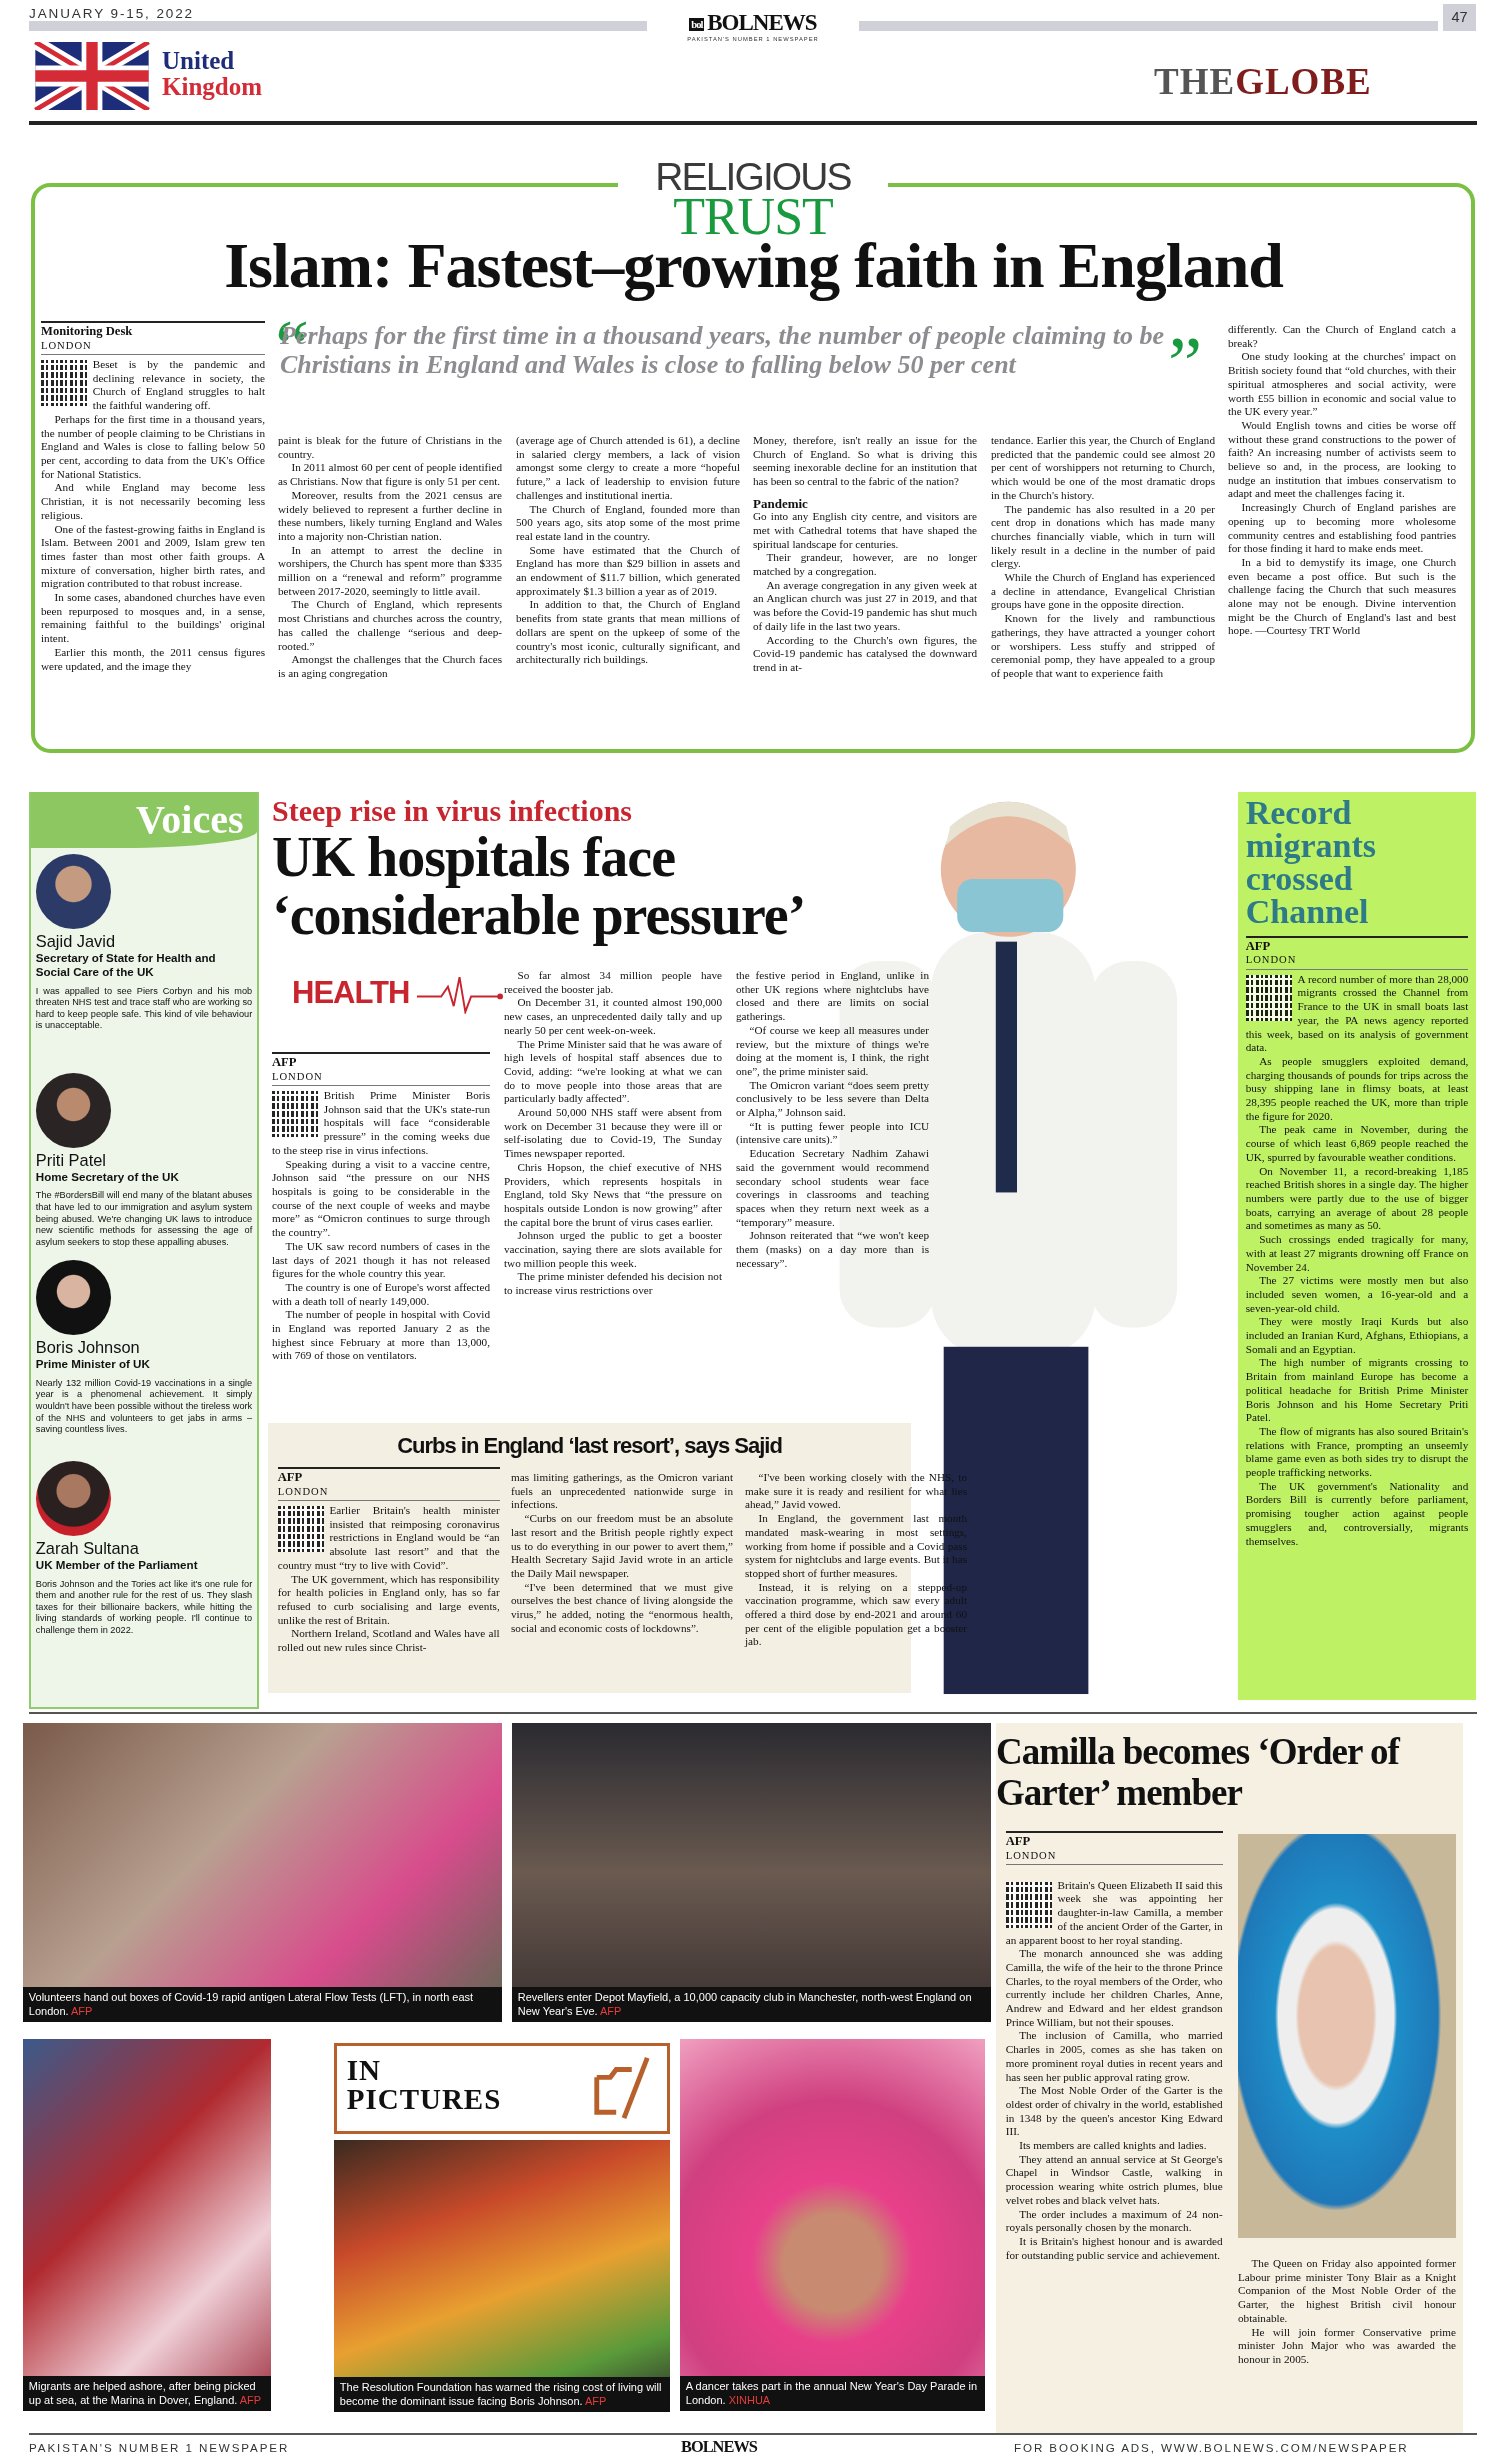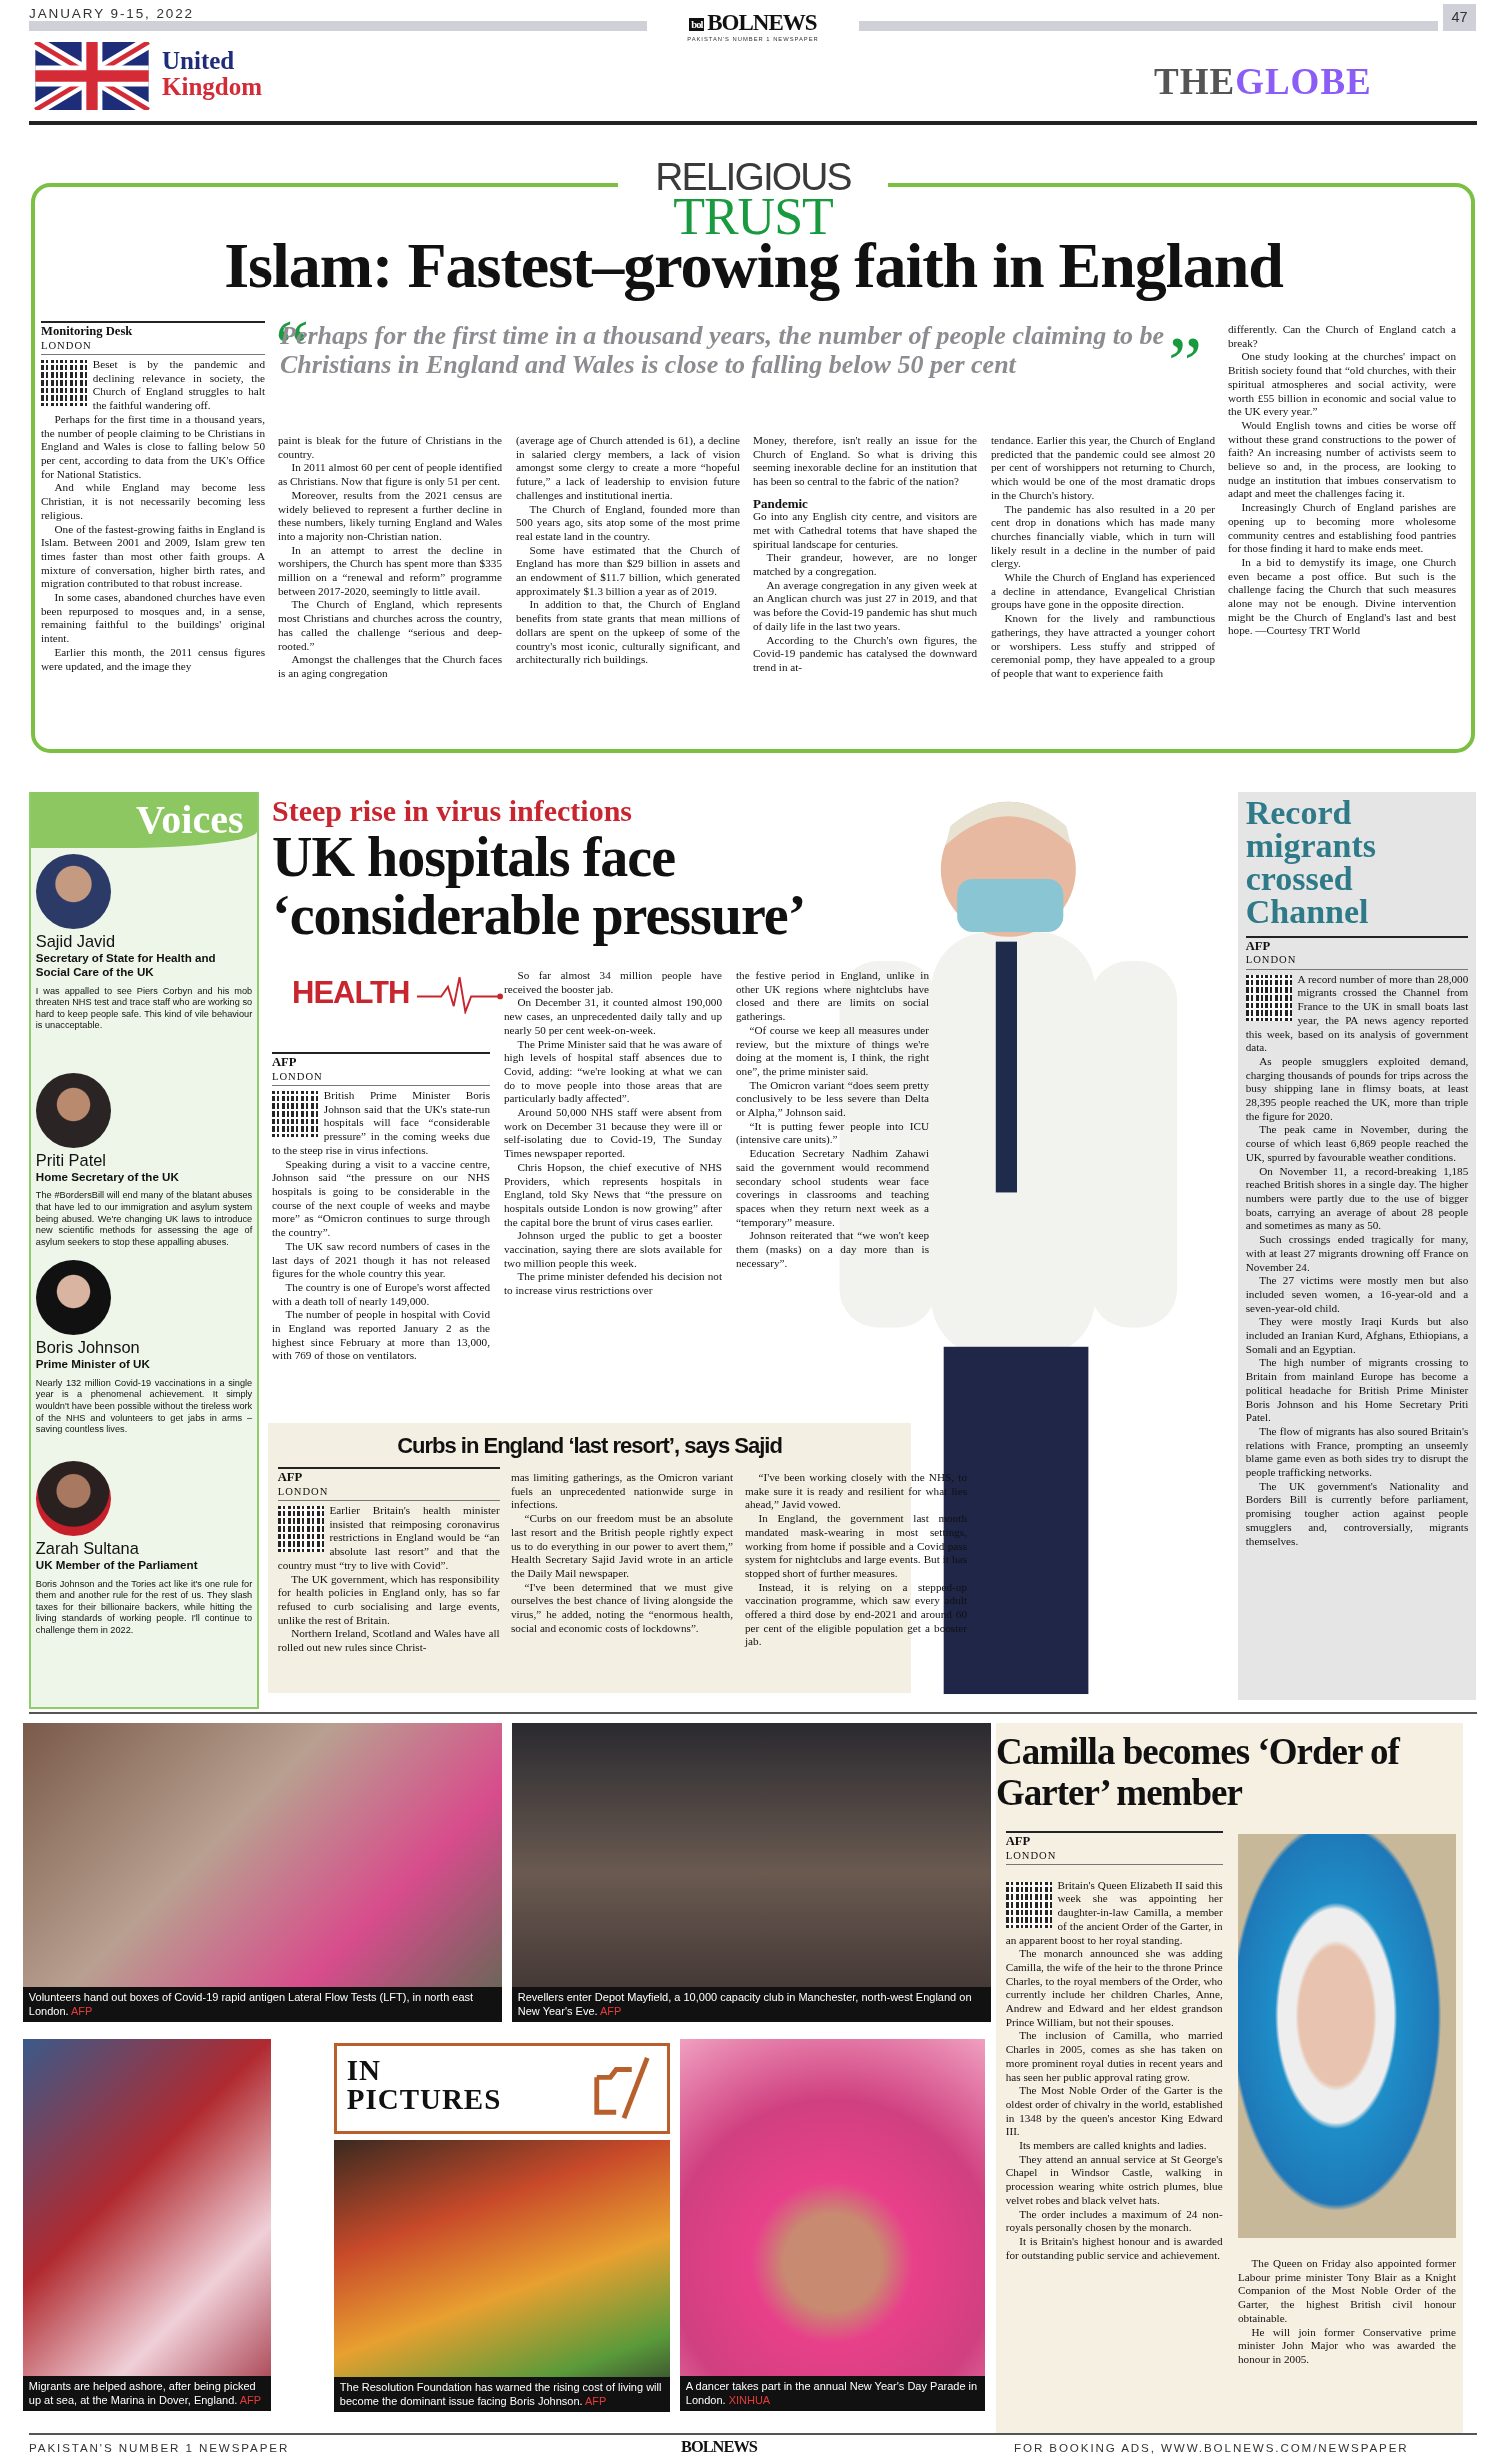--- a/index.html
+++ b/index.html
@@ -9,21 +9,21 @@
 .pageno{left:1443px;top:3.9px;font-family:"Liberation Sans",sans-serif;font-size:14.5px;color:#333;background:#d0d0d8;width:33px;height:27px;text-align:center;line-height:27px}
 .grayband{top:21px;height:9.7px;background:#cfd0d8}
 .mast{left:666px;top:9.7px;width:174px;text-align:center}
 .mast .logo{font-family:"Liberation Serif",serif;font-weight:bold;font-size:23px;letter-spacing:-1px;color:#111}
 .mast .logo .box{display:inline-block;background:#111;color:#fff;font-size:10.6px;padding:1px 1.9px;margin-right:2.9px;vertical-align:middle}
 .mast .tag{font-family:"Liberation Sans",sans-serif;font-size:5.8px;letter-spacing:1px;color:#333}
 .flag{left:34px;top:42px;width:116px;height:68px}
 .uk{left:162px;top:48px;font-family:"Liberation Serif",serif;font-size:25px;line-height:26px;font-weight:bold}
 .uk .u{color:#1e2d7a}.uk .k{color:#d42b36}
 .globe{left:1154px;top:60px;font-family:"Liberation Serif",serif;font-weight:900;font-size:37px;letter-spacing:1px}
-.globe .the{color:#555}.globe .gl{color:#8b5cf6}
+.globe .the{color:#555}.globe .gl{color:#7f1d1d}
 .rule{left:29px;top:121px;width:1448px;height:3.9px;background:#222}
 
 .rt{left:31px;top:183px;width:1444px;height:570px;border:4.8px solid #7bc043;border-radius:19.3px}
 .rtlabel{left:618px;top:158px;width:270px;text-align:center;background:#fff}
 .rtlabel .rel{font-family:"Liberation Sans",sans-serif;font-size:39px;color:#3a3a3a;letter-spacing:-1.9px;line-height:37px}
 .rtlabel .trust{font-family:"Liberation Serif",serif;font-size:52px;color:#1a9a3f;line-height:44px;letter-spacing:-1px}
 .headline1{left:39px;top:227px;width:1429px;text-align:center;font-family:"Liberation Serif",serif;font-weight:bold;font-size:64px;letter-spacing:-1px;line-height:77px}
 
 .byline{border-top:2.9px solid #222;padding-top:1.9px}
 .byline .src{font-weight:bold;font-size:12.6px}
@@ -50,21 +50,21 @@
 .voice .qt{font-family:"Liberation Sans",sans-serif;font-size:9.2px;line-height:11.6px;margin-top:6.8px;text-align:justify}
 
 .kicker{left:272px;top:794px;font-family:"Liberation Serif",serif;font-weight:bold;font-size:30px;color:#c9252f}
 .hl2{left:272px;top:828px;width:676px;font-family:"Liberation Serif",serif;font-weight:bold;font-size:56px;line-height:58px;letter-spacing:-1px}
 .health{left:292px;top:975px;font-family:"Liberation Sans",sans-serif;font-weight:900;font-size:31px;color:#c9252f;letter-spacing:-1px}
 .borisimg{left:772px;top:787px;width:463px;height:917px}
 
 .curbs{left:268px;top:1423px;width:643px;height:270px;background:#f4efe3}
 .curbs .ch{font-family:"Liberation Sans",sans-serif;font-weight:bold;font-size:22px;text-align:center;margin-top:9.7px;letter-spacing:-1px}
 
-.migr{left:1238px;top:792px;width:238px;height:908px;background:#e5e5e5}
+.migr{left:1238px;top:792px;width:238px;height:908px;background:#bef264}
 .migr .mh{font-family:"Liberation Serif",serif;font-weight:bold;font-size:34px;line-height:33px;color:#2e7a88;padding:3.9px 7.7px}
 
 .botrule{top:1712px;height:1.9px;background:#555}
 .photo{overflow:hidden}
 .cap{position:absolute;left:0;bottom:0;width:100%;background:#111;color:#fff;font-family:"Liberation Sans",sans-serif;font-size:11px;line-height:13.5px;padding:3.9px 5.8px}
 .cap .cr{color:#e83b3b}
 .inpics{left:334px;top:2043px;width:336px;height:91px;border:3.9px solid #b8602c;background:#fff}
 .inpics .t{font-family:"Liberation Serif",serif;font-weight:900;font-size:29px;line-height:29px;padding:9.7px 9.7px;letter-spacing:1px}
 
 .camilla{left:996px;top:1723px;width:467px;height:710px;background:#f6f0e3}

